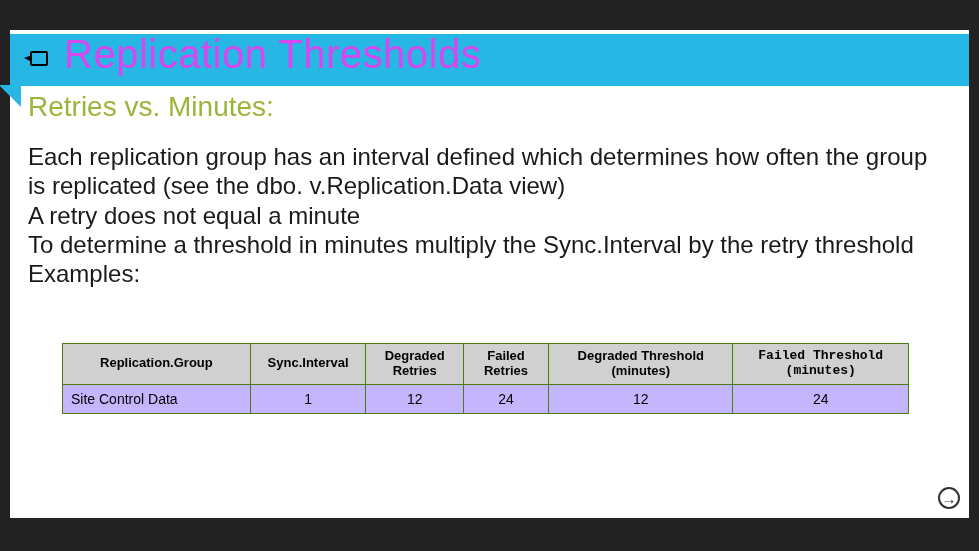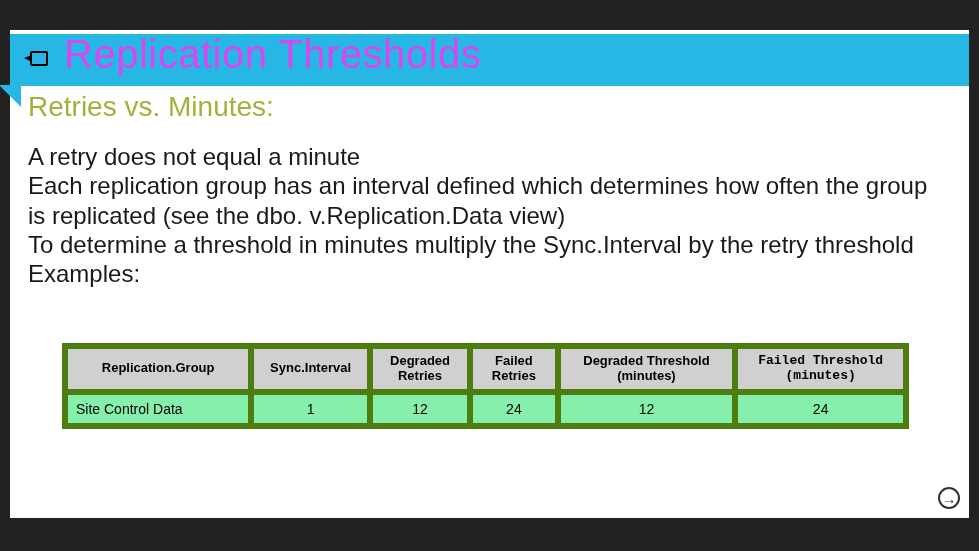--- a/index.html
+++ b/index.html
@@ -84,32 +84,32 @@
     top: 343px;
   }
   table {
     border-collapse: collapse;
     width: 100%;
     font-size: 14px;
     font-family: "Segoe UI", Arial, sans-serif;
     color: #000;
   }
   th, td {
-    border: 6px solid #4d7c0f;
+    border: 1px solid #4d7c0f;
     padding: 5px 8px;
     text-align: center;
   }
   thead th {
     background: #d0d0d0;
     font-weight: 700;
     font-size: 13px;
     line-height: 1.15;
   }
   tbody td {
-    background: #86efac;
+    background: #c4b5fd;
     font-size: 14px;
     padding: 6px 8px;
   }
   td.left { text-align: left; }
   th.c0 { width: 175px; }
   th.c1 { width: 100px; margin-left: 20px; }
   th.c2 { width: 82px; }
   th.c3 { width: 70px; }
   th.c4 { width: 175px; }
   th.c5 { width: 165px; font-family: Liberation Mono, monospace; }
@@ -148,22 +148,22 @@
       <rect x="12" y="12" width="14" height="11" fill="#26b7e5"></rect>
       <path d="M4 17 L12 14 L12 21 Z" fill="#000"></path>
     </svg>
   </span>
 
   <div class="title-text">Replication Thresholds</div>
 
   <div class="subtitle">Retries vs. Minutes:</div>
 
   <div class="body">
+    <div>Each replication group has an interval defined which determines how often the group is replicated (see the dbo. v.Replication.Data view)</div>
     <div>A retry does not equal a minute</div>
-    <div>Each replication group has an interval defined which determines how often the group is replicated (see the dbo. v.Replication.Data view)</div>
     <div>To determine a threshold in minutes multiply the Sync.Interval by the retry threshold</div>
     <div>Examples:</div>
   </div>
 
   <div class="table-wrap">
     <table>
       <thead>
         <tr>
           <th class="c0">Replication.Group</th>
           <th class="c1">Sync.Interval</th>

